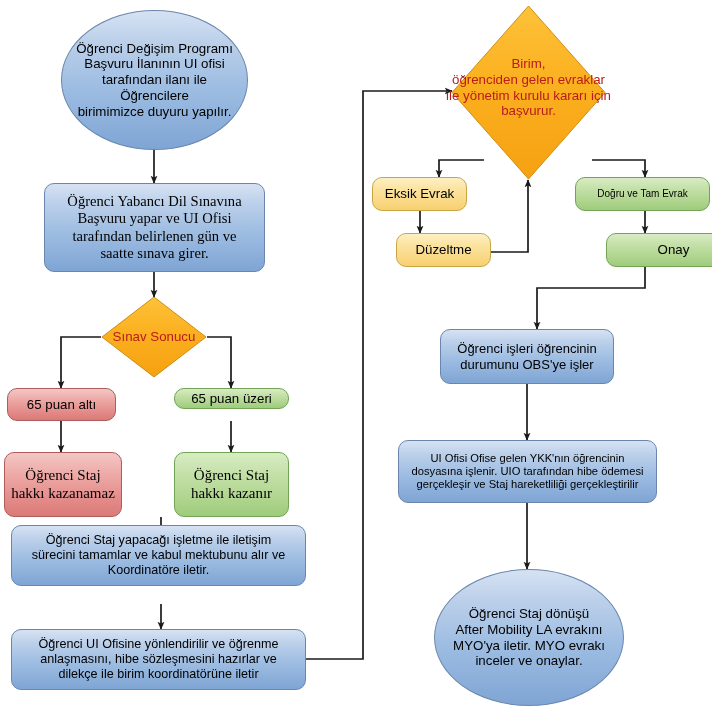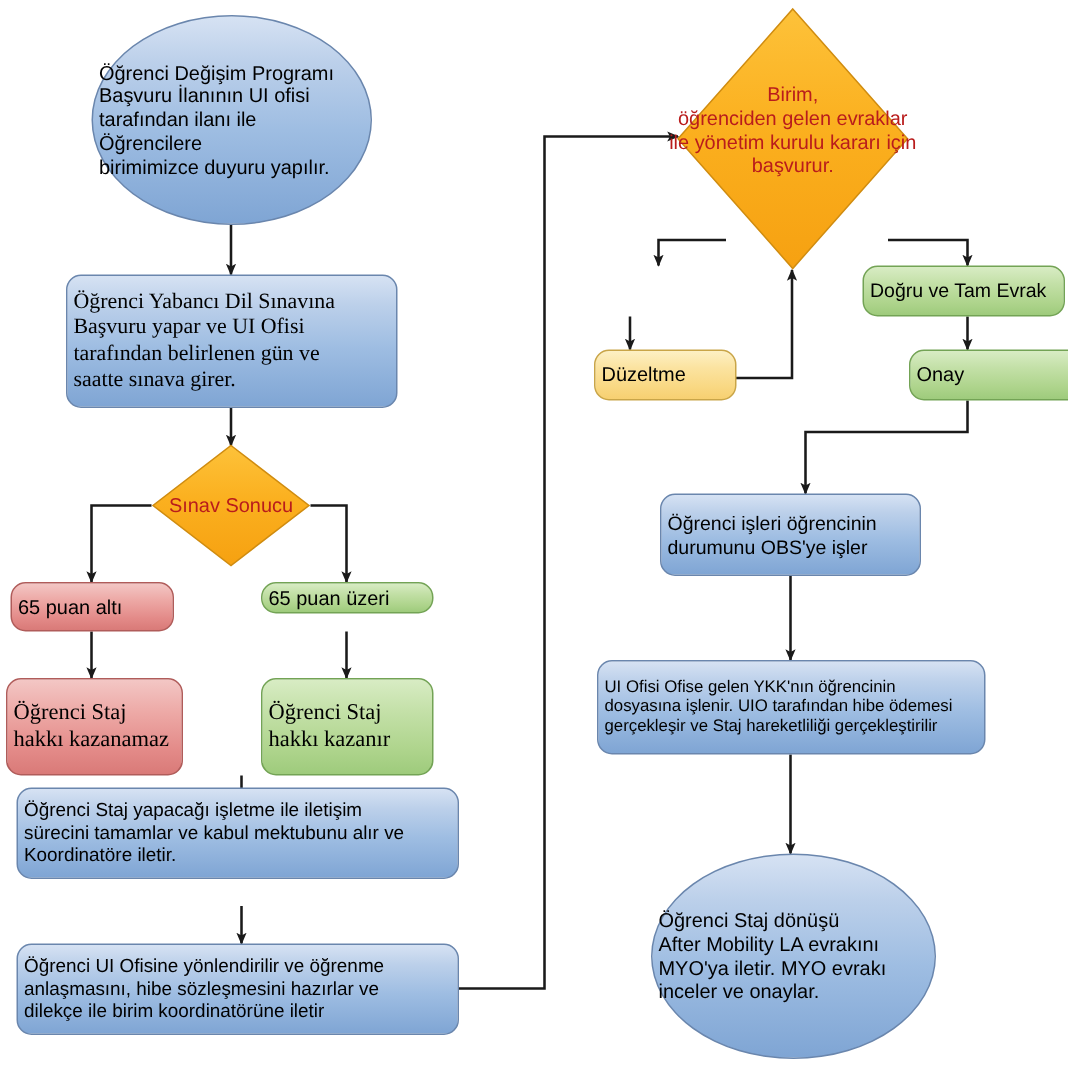--- a/index.html
+++ b/index.html
@@ -20,21 +20,21 @@
     left:0; top:0;
     width:712px; height:721px;
     pointer-events:none;
   }
   .node{
     position:absolute;
     box-sizing:border-box;
     display:flex;
     align-items:center;
     justify-content:center;
-    text-align:left;
+    text-align:center;
     color:#000000;
     line-height:1.18;
     z-index:3;
   }
   .node .txt{
     display:block;
     width:100%;
     padding:0 4px;
     white-space:pre-line;
   }
@@ -212,26 +212,29 @@
         </linearGradient>
       </defs>
       <polygon points="77.5,1 154,87.5 77.5,174 1,87.5" fill="url(#gOr2)" stroke="#d08c10" stroke-width="1"></polygon>
     </svg>
     <div class="label sans" style="font-size:13.3px; width:220px; top:47%;">Birim,
 öğrenciden gelen evraklar
 ile yönetim kurulu kararı için
 başvurur.</div>
   </div>
 
+  <div class="node rrect yellow sans" style="left:372px; top:177px; width:95px; height:34px; font-size:13.3px;">
+    <span class="txt">Eksik Evrak</span>
+  </div>
 
   <div class="node rrect yellow sans" style="left:372px; top:233px; width:95px; height:34px; font-size:13.3px;margin-left:24px;">
     <span class="txt">Düzeltme</span>
   </div>
 
-  <div class="node rrect green sans" style="left:575px; top:177px; width:135px; height:34px; font-size:13px;">
+  <div class="node rrect green sans" style="left:575px; top:177px; width:135px; height:34px; font-size:10px;">
     <span class="txt">Doğru ve Tam Evrak</span>
   </div>
 
   <div class="node rrect green sans" style="left:606px; top:233px; width:135px; height:34px; font-size:13.3px;">
     <span class="txt">Onay</span>
   </div>
 
   <div class="node rrect blue sans" style="left:440px; top:329px; width:174px; height:55px; font-size:13px;">
     <span class="txt">Öğrenci işleri öğrencinin
 durumunu OBS'ye işler</span>

